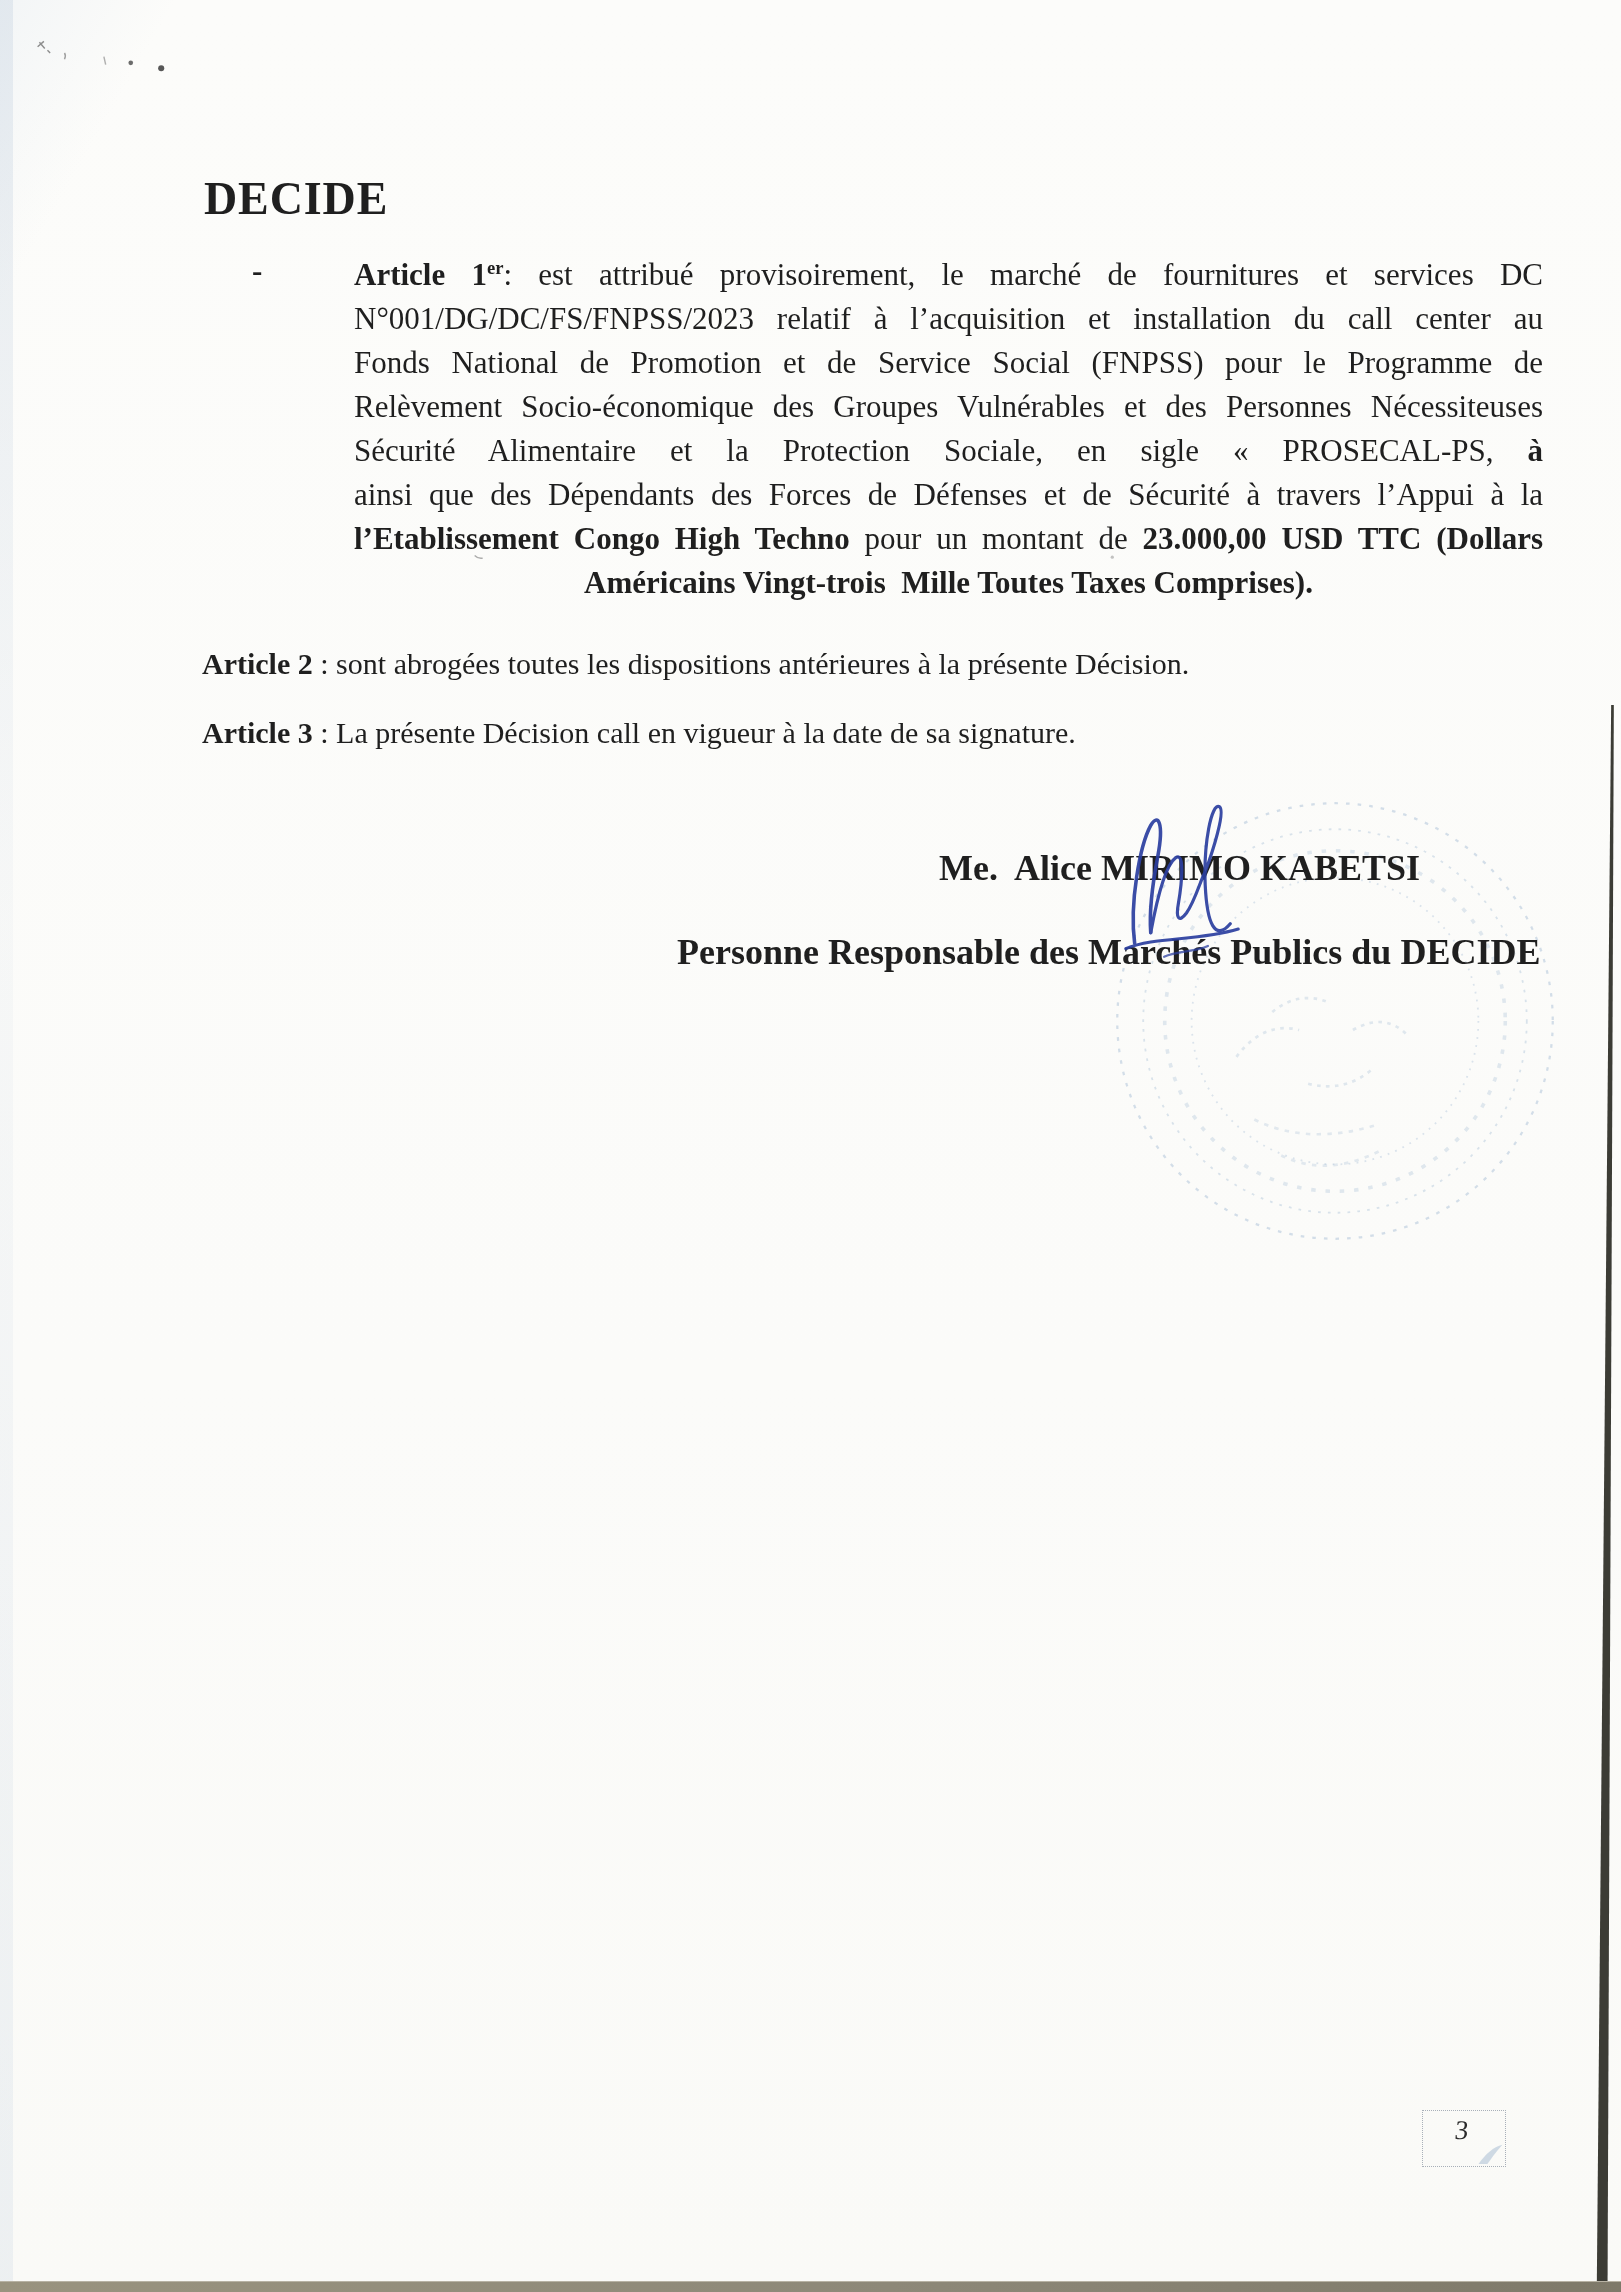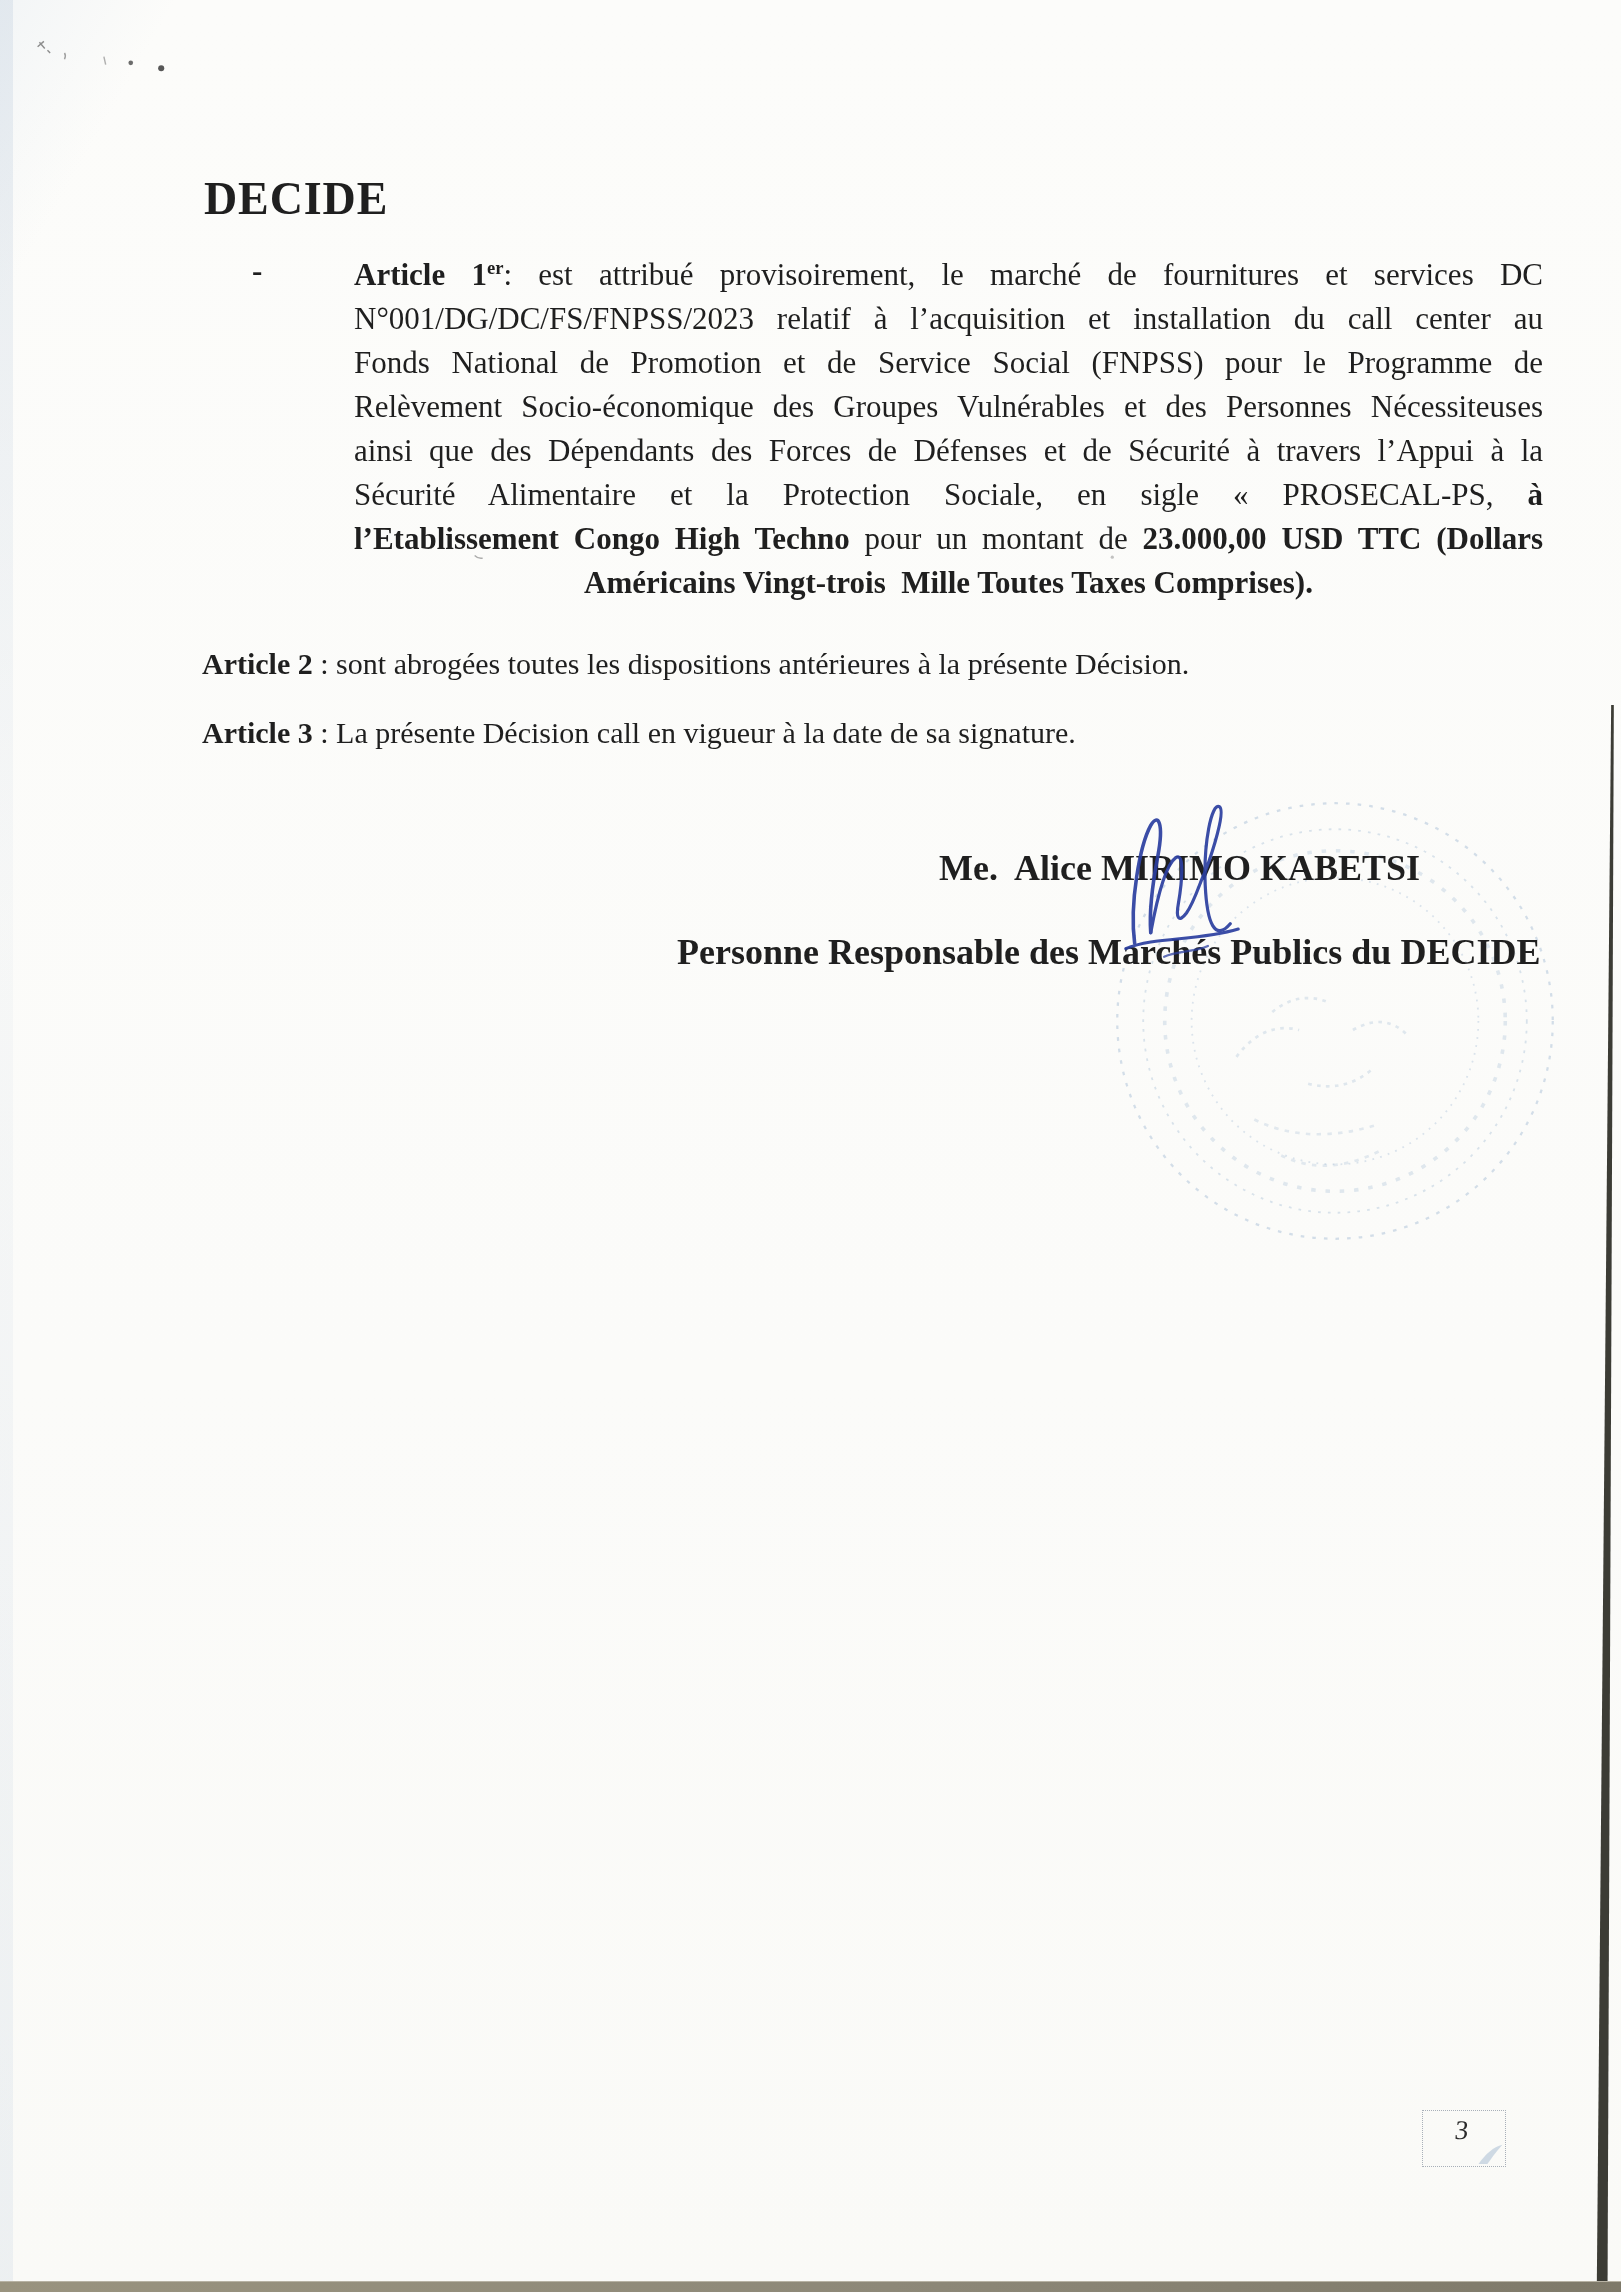--- a/index.html
+++ b/index.html
@@ -171,22 +171,22 @@
 
   <div class="heading">DECIDE</div>
 
   <div class="dash">-</div>
   <div class="para">
     <div>
         <div class="line just"><span class="b">Article 1</span><sup class="b">er</sup><span>: est attribué provisoirement, le marché de fournitures et services DC</span></div>
         <div class="line just"><span>N°001/DG/DC/FS/FNPSS/2023 relatif à l’acquisition et installation du call center au</span></div>
         <div class="line just"><span>Fonds National de Promotion et de Service Social (FNPSS) pour le Programme de</span></div>
         <div class="line just"><span>Relèvement Socio-économique des Groupes Vulnérables et des Personnes Nécessiteuses</span></div>
+        <div class="line just"><span>Sécurité Alimentaire et la Protection Sociale, en sigle « PROSECAL-PS, </span><span class="b">à</span></div>
         <div class="line just"><span>ainsi que des Dépendants des Forces de Défenses et de Sécurité à travers l’Appui à la</span></div>
-        <div class="line just"><span>Sécurité Alimentaire et la Protection Sociale, en sigle « PROSECAL-PS, </span><span class="b">à</span></div>
         <div class="line just"><span class="b">l’Etablissement Congo High Techno</span><span> pour un montant de </span><span class="b">23.000,00 USD TTC (Dollars</span></div>
         <div class="line"><span class="b">Américains Vingt-trois  Mille Toutes Taxes Comprises).</span></div>
       </div>
   </div>
 
   <div class="art-line art2"><span class="b">Article 2</span><span> : sont abrogées toutes les dispositions antérieures à la présente Décision.</span></div>
 
   <div class="art-line art3"><span class="b">Article 3</span><span> : La présente Décision call en vigueur à la date de sa signature.</span></div>
 
   <div class="sig-name">Me.  Alice MIRIMO KABETSI</div>

